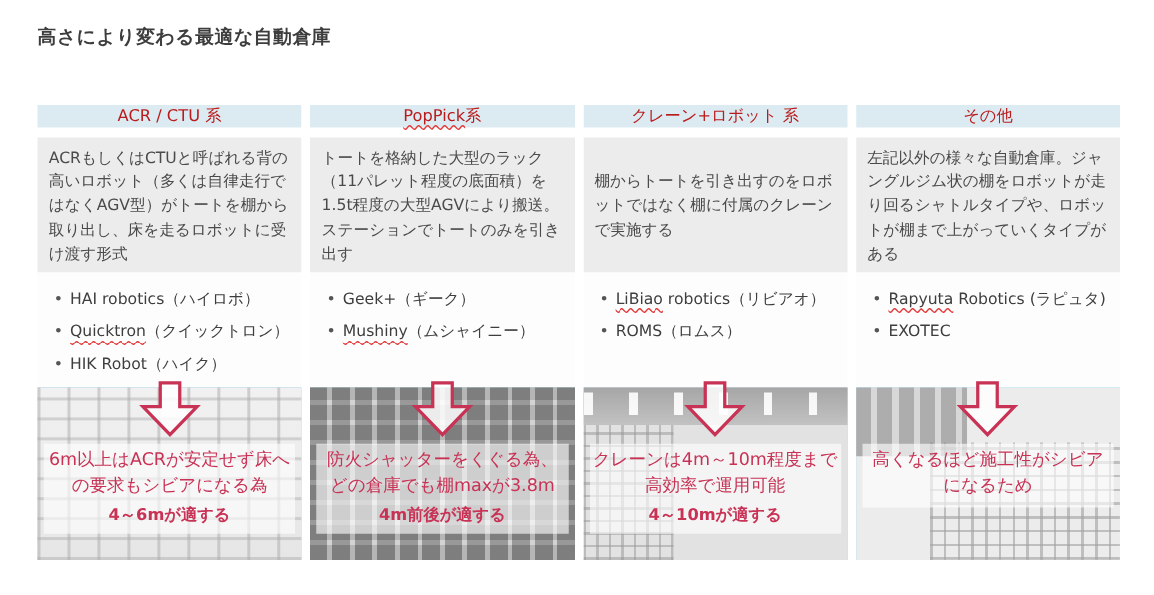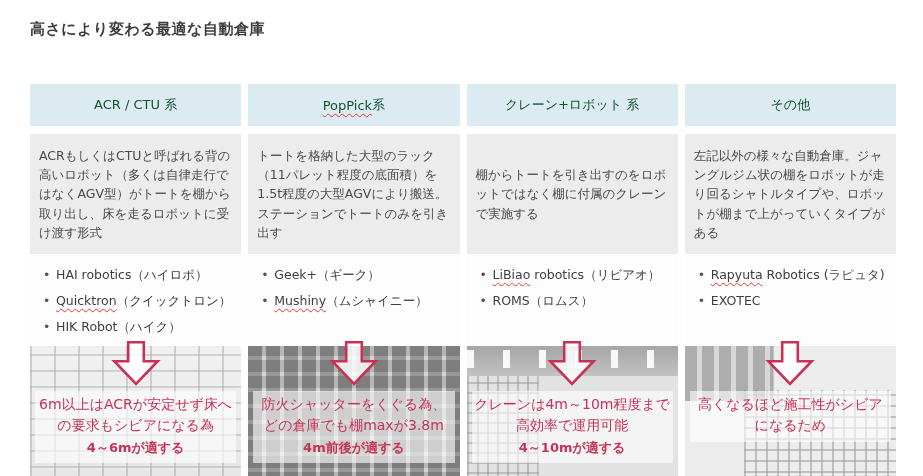--- a/index.html
+++ b/index.html
@@ -9,26 +9,26 @@
   }
   .title {
     position:absolute; left:30px; top:10px;
     font-size:15px; font-weight:bold; color:#3d3d3d; letter-spacing:0.5px;
   }
   .grid {
     position:absolute; left:30px; top:84px; width:866px;
     display:grid; grid-template-columns:repeat(4,1fr); column-gap:7px;
   }
   .hdr {
-    height:42px; background:#dcebf2; margin-bottom:8px;
+    height:18px; background:#dcebf2; margin-bottom:8px;
     display:flex; align-items:center; justify-content:center;
-    font-size:13px; color:#14532d;
+    font-size:13px; color:#b91c1c;
   }
   .desc {
-    height:120px; background:#ececec; box-sizing:border-box;
+    height:108px; background:#ececec; box-sizing:border-box;
     display:flex; align-items:center; padding:5px 9px;
     font-size:12.5px; line-height:1.55; color:#4a4a4a;
   }
   .desc p { margin:0; }
   .companies {
     height:92px; box-sizing:border-box; padding:13px 4px 0 13px; background:#fdfdfd;
   }
   .item {
     display:flex; font-size:12.5px; color:#3e3e3e; margin-bottom:9px; line-height:1.35;
   }

